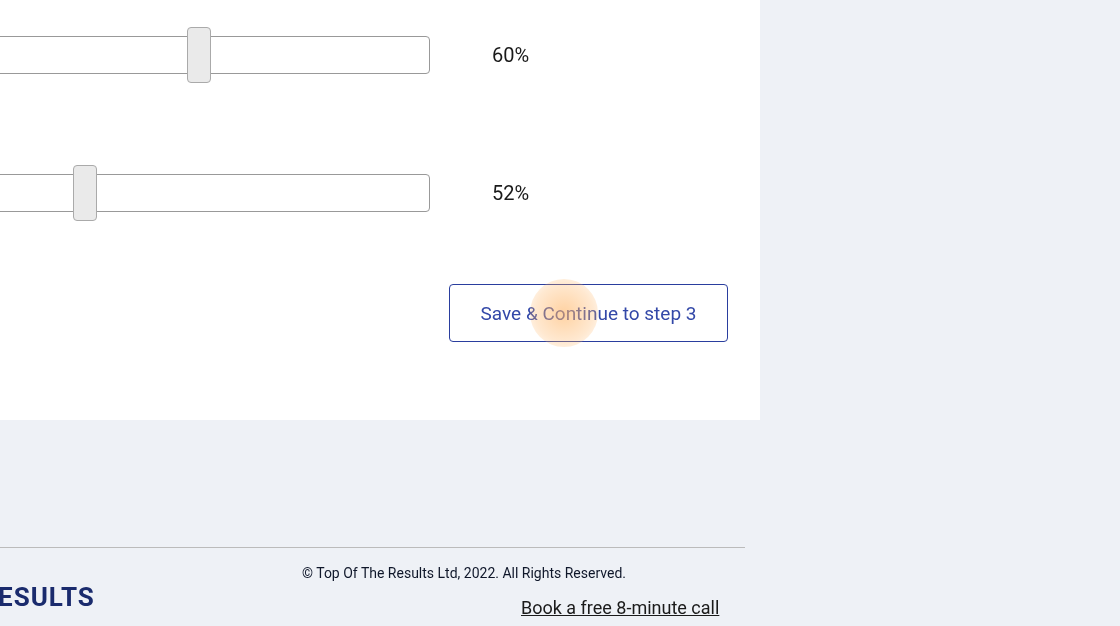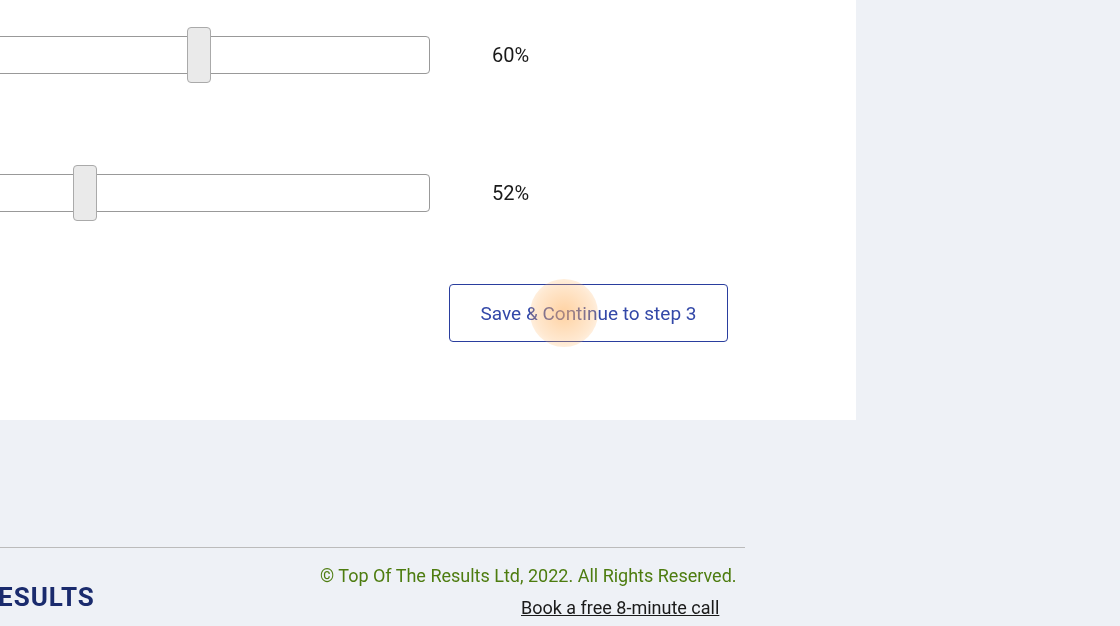--- a/index.html
+++ b/index.html
@@ -15,21 +15,21 @@
       height: 626px;
       overflow: hidden;
       position: relative;
     }
     
     .main-panel {
       background: #ffffff;
       position: absolute;
       left: 0;
       top: 0;
-      width: 856px;
+      width: 760px;
       height: 420px;
     }
     
     .slider-container {
       position: absolute;
       display: flex;
       align-items: center;
     }
     
     .slider-container-1 {
@@ -112,24 +112,24 @@
       position: absolute;
       left: 0;
       top: 547px;
       width: 745px;
       height: 1px;
       background: #bbb;
     }
     
     .footer-copyright {
       position: absolute;
-      left: 320px;
+      left: 302px;
       top: 565px;
-      font-size: 18px;
-      color: #4d7c0f;
+      font-size: 14px;
+      color: #0f172a;
     }
     
     .footer-link {
       position: absolute;
       left: 521px;
       top: 597px;
       font-size: 18px;
       color: #1a1a1a;
       text-decoration: underline;
       cursor: pointer;

